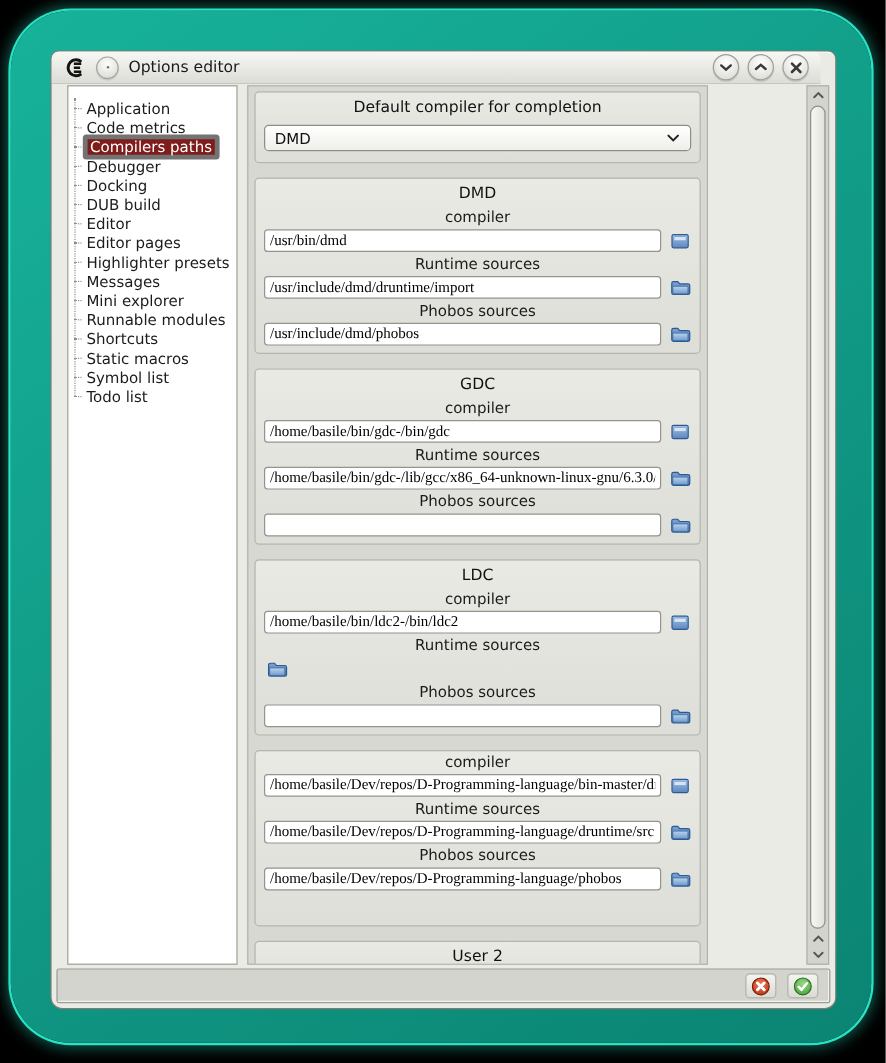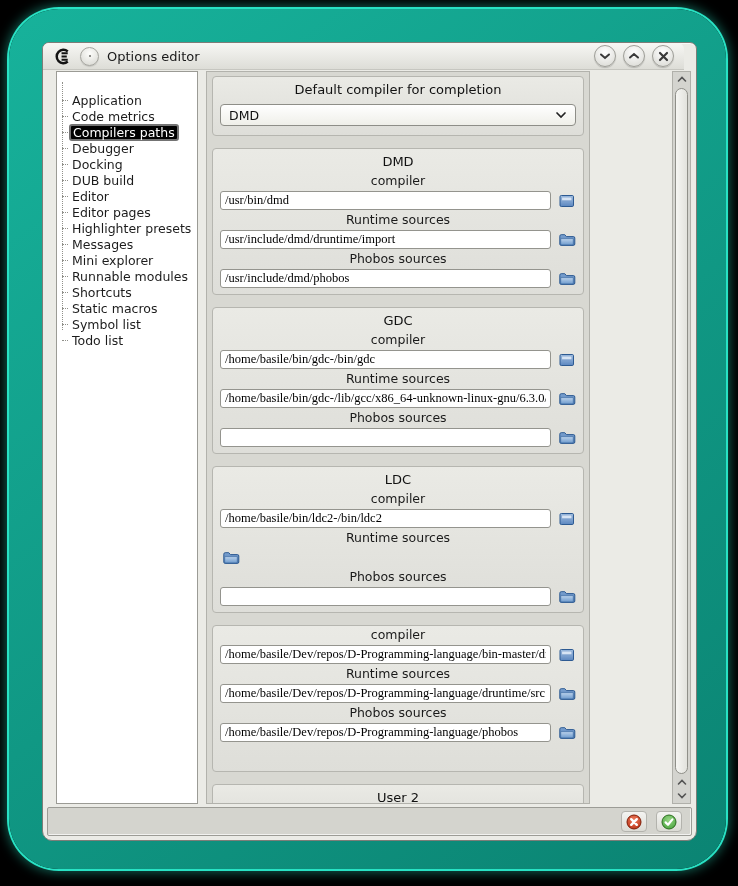--- a/index.html
+++ b/index.html
@@ -48,38 +48,38 @@
     width:22px;height:22px;border-radius:50%;
     border:1px solid #9e9e98;padding:0;cursor:pointer;
     background:radial-gradient(circle at 50% 32%,#ffffff,#d7d7d1);
     display:flex;align-items:center;justify-content:center;
     box-shadow:0 1px 1px rgba(0,0,0,.18);
   }
   
   .sidebar{
     position:absolute;left:13px;top:28px;width:142px;height:733px;
     background:#fff;border:1px solid #9b9b95;box-sizing:border-box;
-    padding-top:20px;overflow:hidden;
+    padding-top:10px;overflow:hidden;
   }
   .sidebar::before{
     content:"";position:absolute;left:5px;top:10px;height:248px;
     border-left:1px dotted #90908a;
   }
   .tree-row{
     height:16px;display:flex;align-items:center;
     font-size:12.5px;color:#1c1c1c;position:relative;
     padding-left:12px;cursor:default;white-space:nowrap;
   }
   .tree-row::before{
     content:"";position:absolute;left:5px;top:8px;width:6px;
     border-top:1px dotted #90908a;
   }
   .tree-label{padding:0 3px;border-radius:3px;line-height:15px;}
   .tree-row.selected .tree-label{
-    background:#000000;border:2px solid #737373;color:#fff;
+    background:#7f1d1d;border:4px solid #737373;color:#fff;
     padding:0 2px;line-height:13px;
   }
   
   .panel{
     position:absolute;left:163px;top:28px;width:384px;height:733px;
     background:#d8d8d2;border:1px solid #b2b2ac;box-sizing:border-box;
     overflow:hidden;padding:0 5px;
   }
   .group{
     background:linear-gradient(#eaeae5,#dedeD9);

